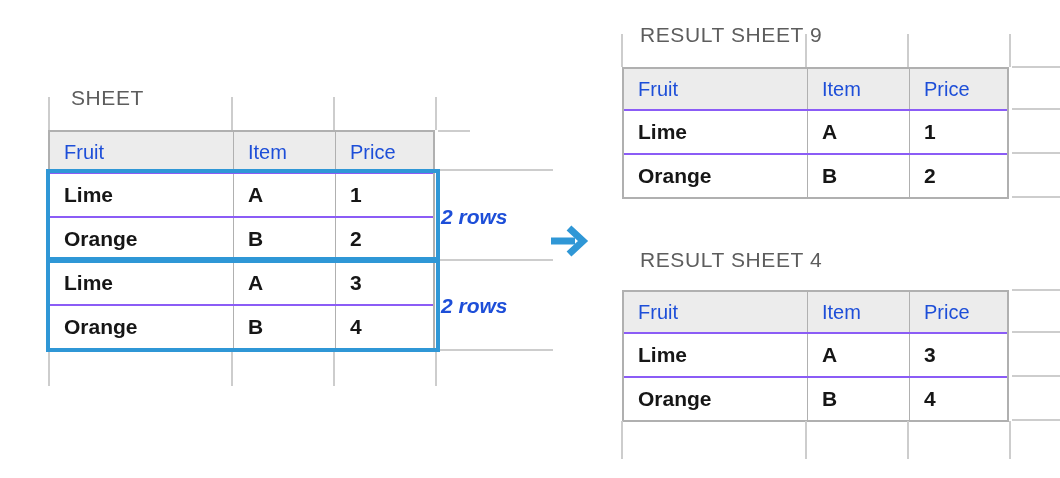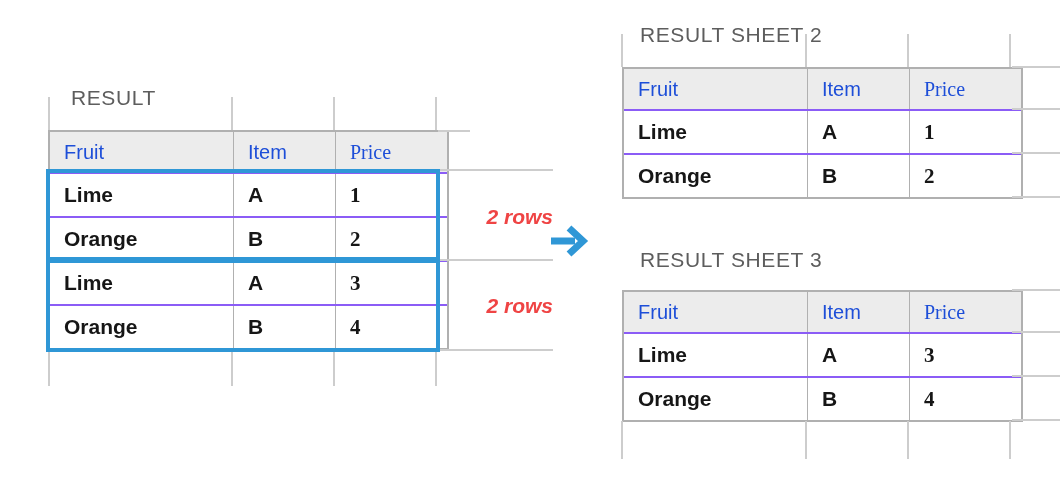--- a/index.html
+++ b/index.html
@@ -19,40 +19,40 @@
   .tr{display:flex;}
   .tr.hdr{background:#ececec;height:40px;}
   .tr.data{height:44px;box-sizing:border-box;border-top:2px solid #8b5cf6;}
   .td{
     box-sizing:border-box;display:flex;align-items:center;
     padding-left:14px;overflow:hidden;white-space:nowrap;
   }
   .td + .td{border-left:1px solid #b0b0b0;}
   .c0{width:183px;}
   .c1{width:102px;}
-  .c2{width:112px;font-family:Liberation Serif, serif;}
+  .c2{width:98px;}
   .hdr .td{font-size:20px;color:#1d4ed8;font-weight:400;}
   .data .td{font-size:21px;color:#161616;font-weight:700;}
   
   .sel{position:absolute;border:4px solid #2f97d6;box-sizing:border-box;pointer-events:none;}
   
   .rows-label{
-    position:absolute;width:112px;text-align:right;
-    font-size:21px;line-height:24px;font-weight:700;font-style:italic;color:#ef4444;
+    position:absolute;width:112px;text-align:left;
+    font-size:21px;line-height:24px;font-weight:700;font-style:italic;color:#1d4ed8;
     white-space:nowrap;
   }
   
   .arrow{position:absolute;left:548px;top:224px;width:42px;height:34px;}
 </style>
 </head>
 <body>
 
 <div id="canvas">
 
-  <div class="sheet-title" style="left:71px;top:86px;">RESULT</div>
+  <div class="sheet-title" style="left:71px;top:86px;">SHEET</div>
 
   <div class="tbl" style="left:48px;top:130px;">
     <div class="tr hdr">
       <div class="td c0">Fruit</div>
       <div class="td c1">Item</div>
       <div class="td c2">Price</div>
     </div>
     <div class="tr data">
       <div class="td c0">Lime</div>
       <div class="td c1">A</div>
@@ -79,41 +79,41 @@
   <div class="sel" style="left:46px;top:257px;width:394px;height:95px;"></div>
 
   <div class="rows-label" style="left:441px;top:205px;">2 rows</div>
   <div class="rows-label" style="left:441px;top:294px;">2 rows</div>
 
   <svg class="arrow" viewBox="0 0 42 34">
     <line x1="3" y1="17" x2="27" y2="17" stroke="#2f97d6" stroke-width="7"></line>
     <polyline points="21,4 35,17 21,30" fill="none" stroke="#2f97d6" stroke-width="7" stroke-linejoin="miter"></polyline>
   </svg>
 
-  <div class="sheet-title" style="left:640px;top:23px;">RESULT SHEET 2</div>
+  <div class="sheet-title" style="left:640px;top:23px;">RESULT SHEET 9</div>
 
   <div class="tbl" style="left:622px;top:67px;">
     <div class="tr hdr">
       <div class="td c0">Fruit</div>
       <div class="td c1">Item</div>
       <div class="td c2">Price</div>
     </div>
     <div class="tr data">
       <div class="td c0">Lime</div>
       <div class="td c1">A</div>
       <div class="td c2">1</div>
     </div>
     <div class="tr data">
       <div class="td c0">Orange</div>
       <div class="td c1">B</div>
       <div class="td c2">2</div>
     </div>
   </div>
 
-  <div class="sheet-title" style="left:640px;top:248px;">RESULT SHEET 3</div>
+  <div class="sheet-title" style="left:640px;top:248px;">RESULT SHEET 4</div>
 
   <div class="tbl" style="left:622px;top:290px;">
     <div class="tr hdr">
       <div class="td c0">Fruit</div>
       <div class="td c1">Item</div>
       <div class="td c2">Price</div>
     </div>
     <div class="tr data">
       <div class="td c0">Lime</div>
       <div class="td c1">A</div>

